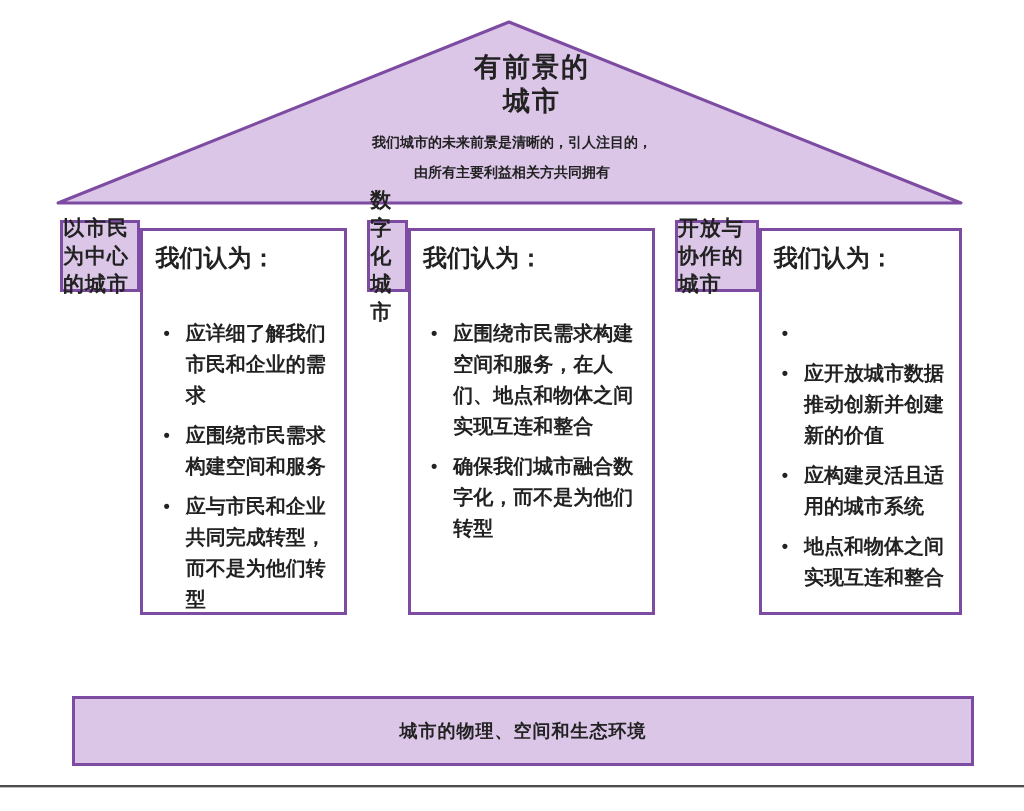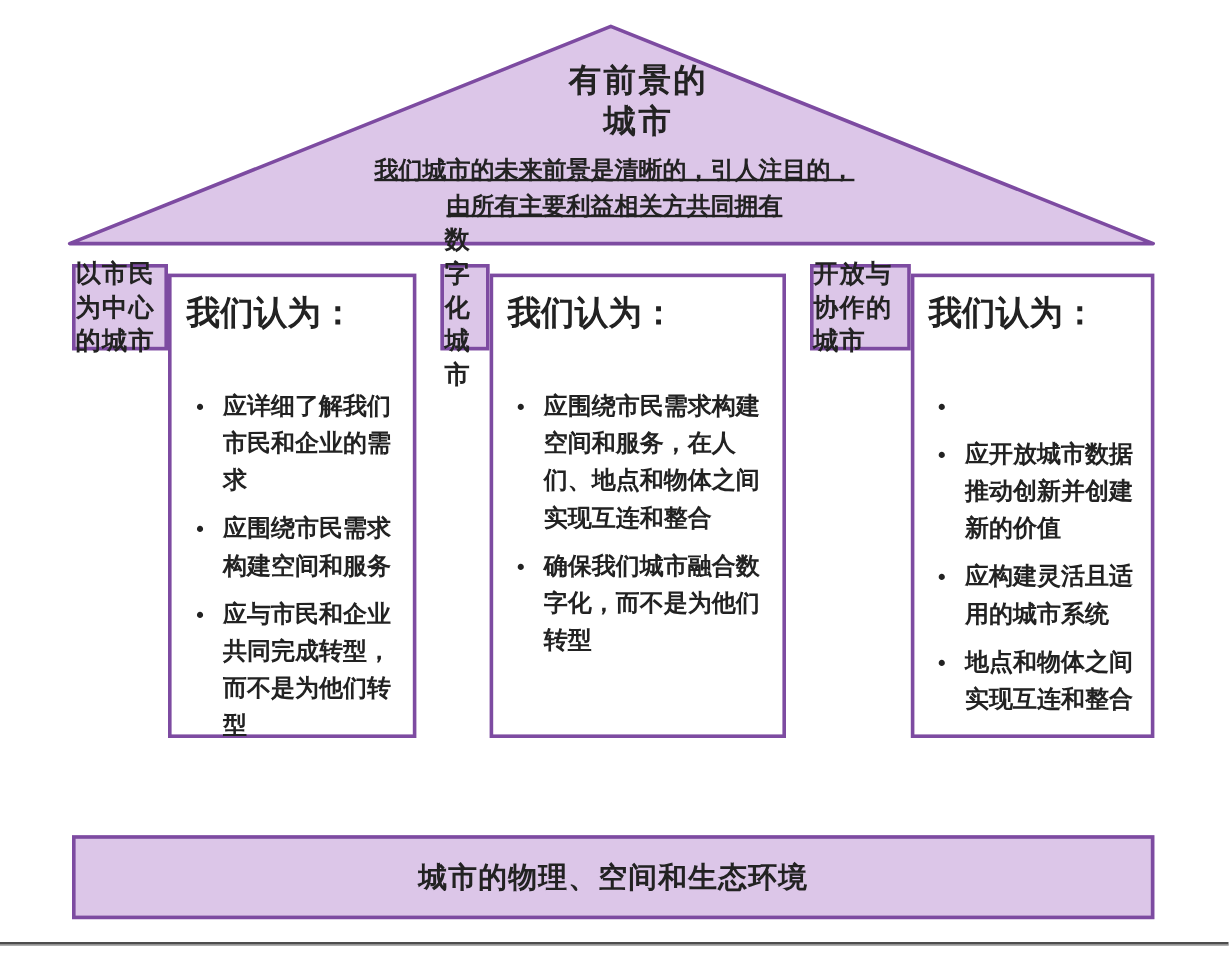--- a/index.html
+++ b/index.html
@@ -43,24 +43,23 @@
   }
   .roof-title {
     font-size: 27px;
     font-weight: 700;
     line-height: 34px;
     letter-spacing: 2px;
     padding-left: 40px;
   }
   .roof-subtitle {
     margin-top: 9px;
-    font-size: 20px;
+    font-size: 14px;
     font-weight: 600;
     line-height: 30px;
-    text-decoration: underline;
   }
   
   .columns {
     position: absolute;
     top: 220px;
     left: 60px;
     width: 902px;
     display: flex;
     gap: 20px;
   }
@@ -81,21 +80,21 @@
     letter-spacing: 1px;
   }
   .col-body {
     margin-top: 8px;
     height: 387px;
     background: var(--body-bg);
     border: 3px solid var(--border);
     padding: 11px 12px 10px 12px;
   }
   .intro {
-    font-size: 28px;
+    font-size: 24px;
     font-weight: 600;
     margin-bottom: 44px;
   }
   ul.bullets {
     list-style: none;
   }
   li.bullet {
     display: flex;
     align-items: flex-start;
     gap: 16px;
@@ -107,29 +106,29 @@
   }
   li.bullet .dot {
     flex: 0 0 auto;
     font-size: 18px;
     line-height: 31px;
   }
   
   .base-bar {
     position: absolute;
     top: 696px;
-    left: 60px;
+    left: 72px;
     width: 902px;
     height: 70px;
     background: var(--fill);
     border: 3px solid var(--border);
     display: flex;
     align-items: center;
     justify-content: center;
-    font-size: 24px;
+    font-size: 18px;
     font-weight: 700;
     letter-spacing: 1px;
   }
   .bottom-rule {
     position: absolute;
     top: 785px;
     left: 0;
     width: 1024px;
     height: 3px;
     background: var(--rule);

